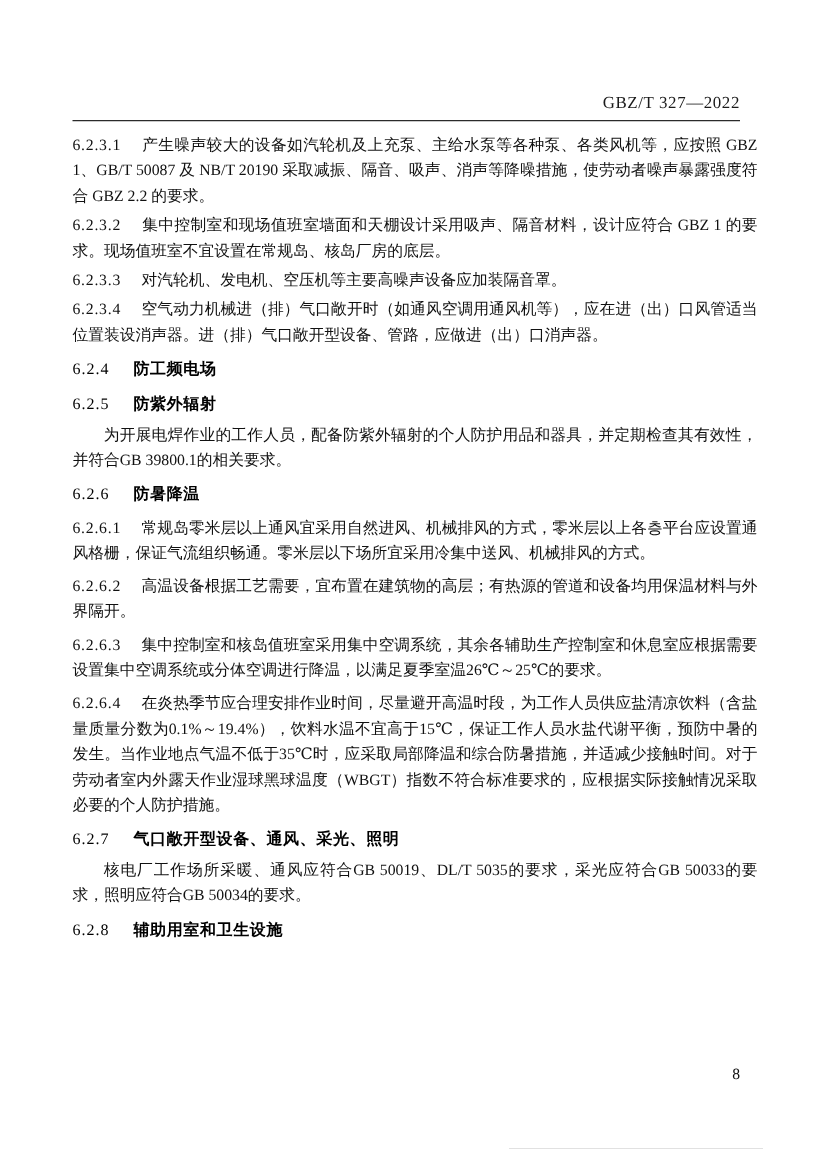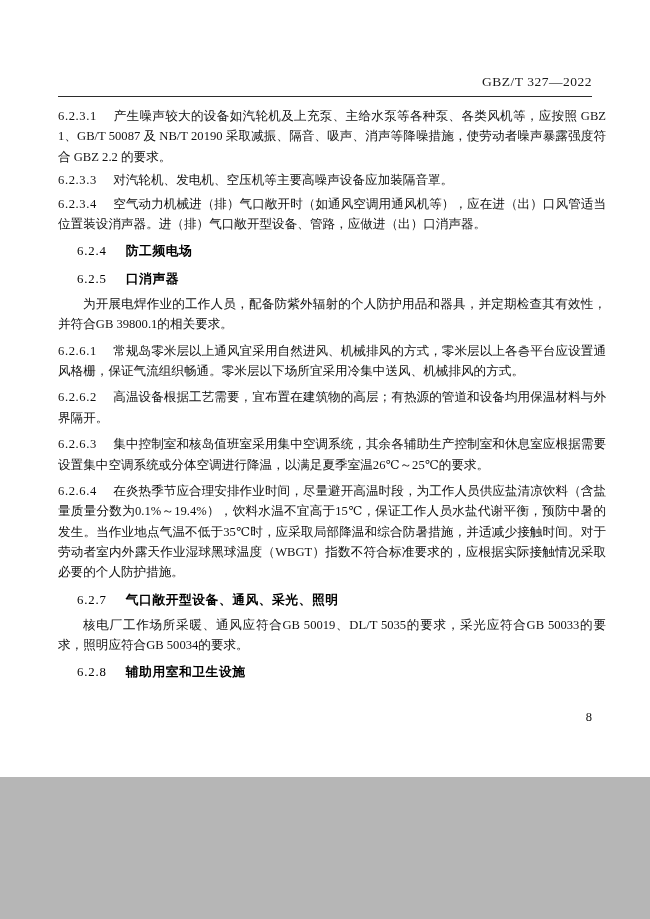--- a/index.html
+++ b/index.html
@@ -6,21 +6,21 @@
     margin: 0;
     padding: 0;
     background: #b6b6b6;
   }
   body {
     font-family: "Liberation Serif", "DejaVu Serif", serif;
   }
   .page {
     position: relative;
     width: 650px;
-    height: 777px;
+    height: 919px;
     background: #ffffff;
     margin: 0 auto;
     box-sizing: border-box;
     overflow: hidden;
   }
   .header {
     position: absolute;
     top: 74px;
     right: 58px;
     font-size: 13.5px;
@@ -60,21 +60,20 @@
     color: #000;
     margin: 7px 0 4px 0;
   }
   .heading .htitle {
     font-weight: bold;
     margin-left: 16px;
     letter-spacing: 0.5px;
   }
   .sect-num {
     letter-spacing: 0.8px;
-    margin-left: 19px;
   }
   .body-indent {
     text-indent: 25px;
   }
   .gap-top {
     margin-top: 6px;
   }
   .pagenum {
     position: absolute;
     right: 58px;
@@ -96,20 +95,25 @@
   <div class="rule"></div>
 
   <div class="content">
 
     <p class="para">
       <span class="num">6.2.3.1</span>
       <span class="nbsp-lead"></span>
       <span>产生噪声较大的设备如汽轮机及上充泵、主给水泵等各种泵、各类风机等，应按照 GBZ 1、GB/T 50087 及 NB/T 20190 采取减振、隔音、吸声、消声等降噪措施，使劳动者噪声暴露强度符合 GBZ 2.2 的要求。</span>
     </p>
 
+    <p class="para">
+      <span class="num">6.2.3.2</span>
+      <span class="nbsp-lead"></span>
+      <span>集中控制室和现场值班室墙面和天棚设计采用吸声、隔音材料，设计应符合 GBZ 1 的要求。现场值班室不宜设置在常规岛、核岛厂房的底层。</span>
+    </p>
 
     <p class="para">
       <span class="num">6.2.3.3</span>
       <span class="nbsp-lead"></span>
       <span>对汽轮机、发电机、空压机等主要高噪声设备应加装隔音罩。</span>
     </p>
 
     <p class="para">
       <span class="num">6.2.3.4</span>
       <span class="nbsp-lead"></span>
@@ -117,24 +121,28 @@
     </p>
 
 
     <p class="para heading">
       <span class="sect-num">6.2.4</span>
       <span class="htitle">防工频电场</span>
     </p>
 
     <p class="para heading">
       <span class="sect-num">6.2.5</span>
-      <span class="htitle">口消声器</span>
+      <span class="htitle">防紫外辐射</span>
     </p>
     <p class="para body-indent">为开展电焊作业的工作人员，配备防紫外辐射的个人防护用品和器具，并定期检查其有效性，并符合GB 39800.1的相关要求。</p>
 
+    <p class="para heading">
+      <span class="sect-num">6.2.6</span>
+      <span class="htitle">防暑降温</span>
+    </p>
 
     <p class="para gap-top">
       <span class="num">6.2.6.1</span>
       <span class="nbsp-lead"></span>
       <span>常规岛零米层以上通风宜采用自然进风、机械排风的方式，零米层以上各층平台应设置通风格栅，保证气流组织畅通。零米层以下场所宜采用冷集中送风、机械排风的方式。</span>
     </p>
 
     <p class="para gap-top">
       <span class="num">6.2.6.2</span>
       <span class="nbsp-lead"></span>

